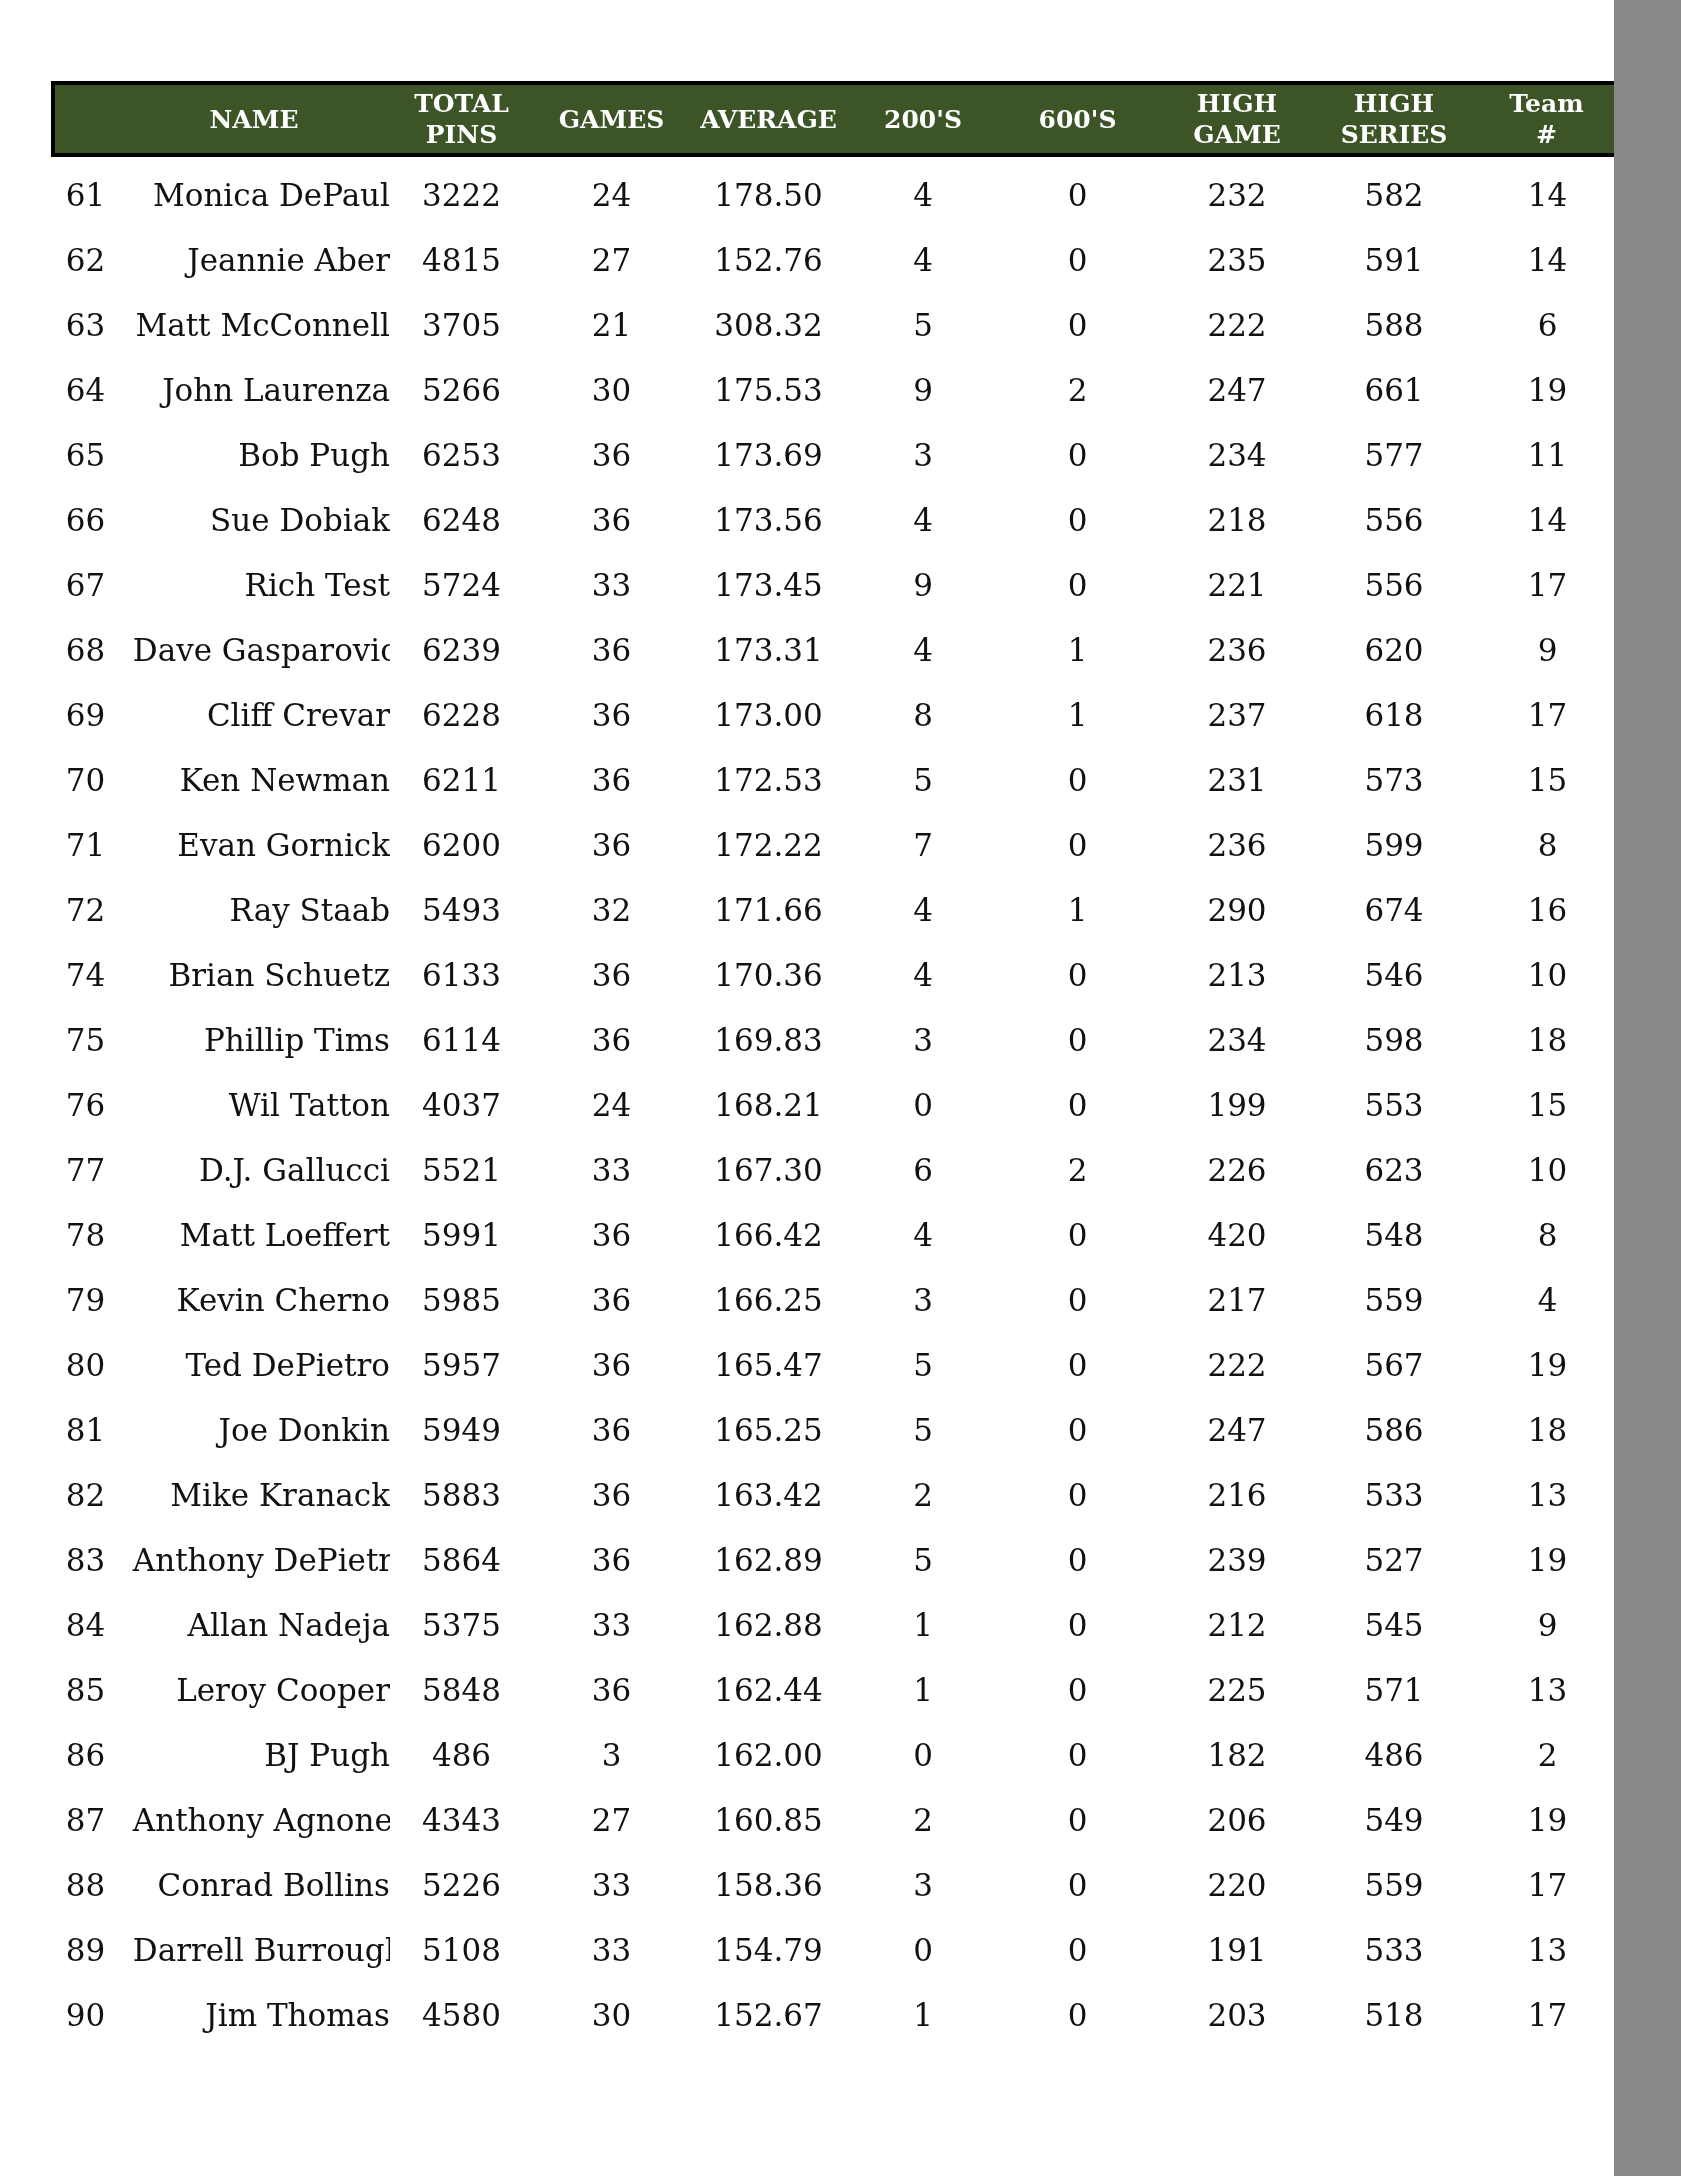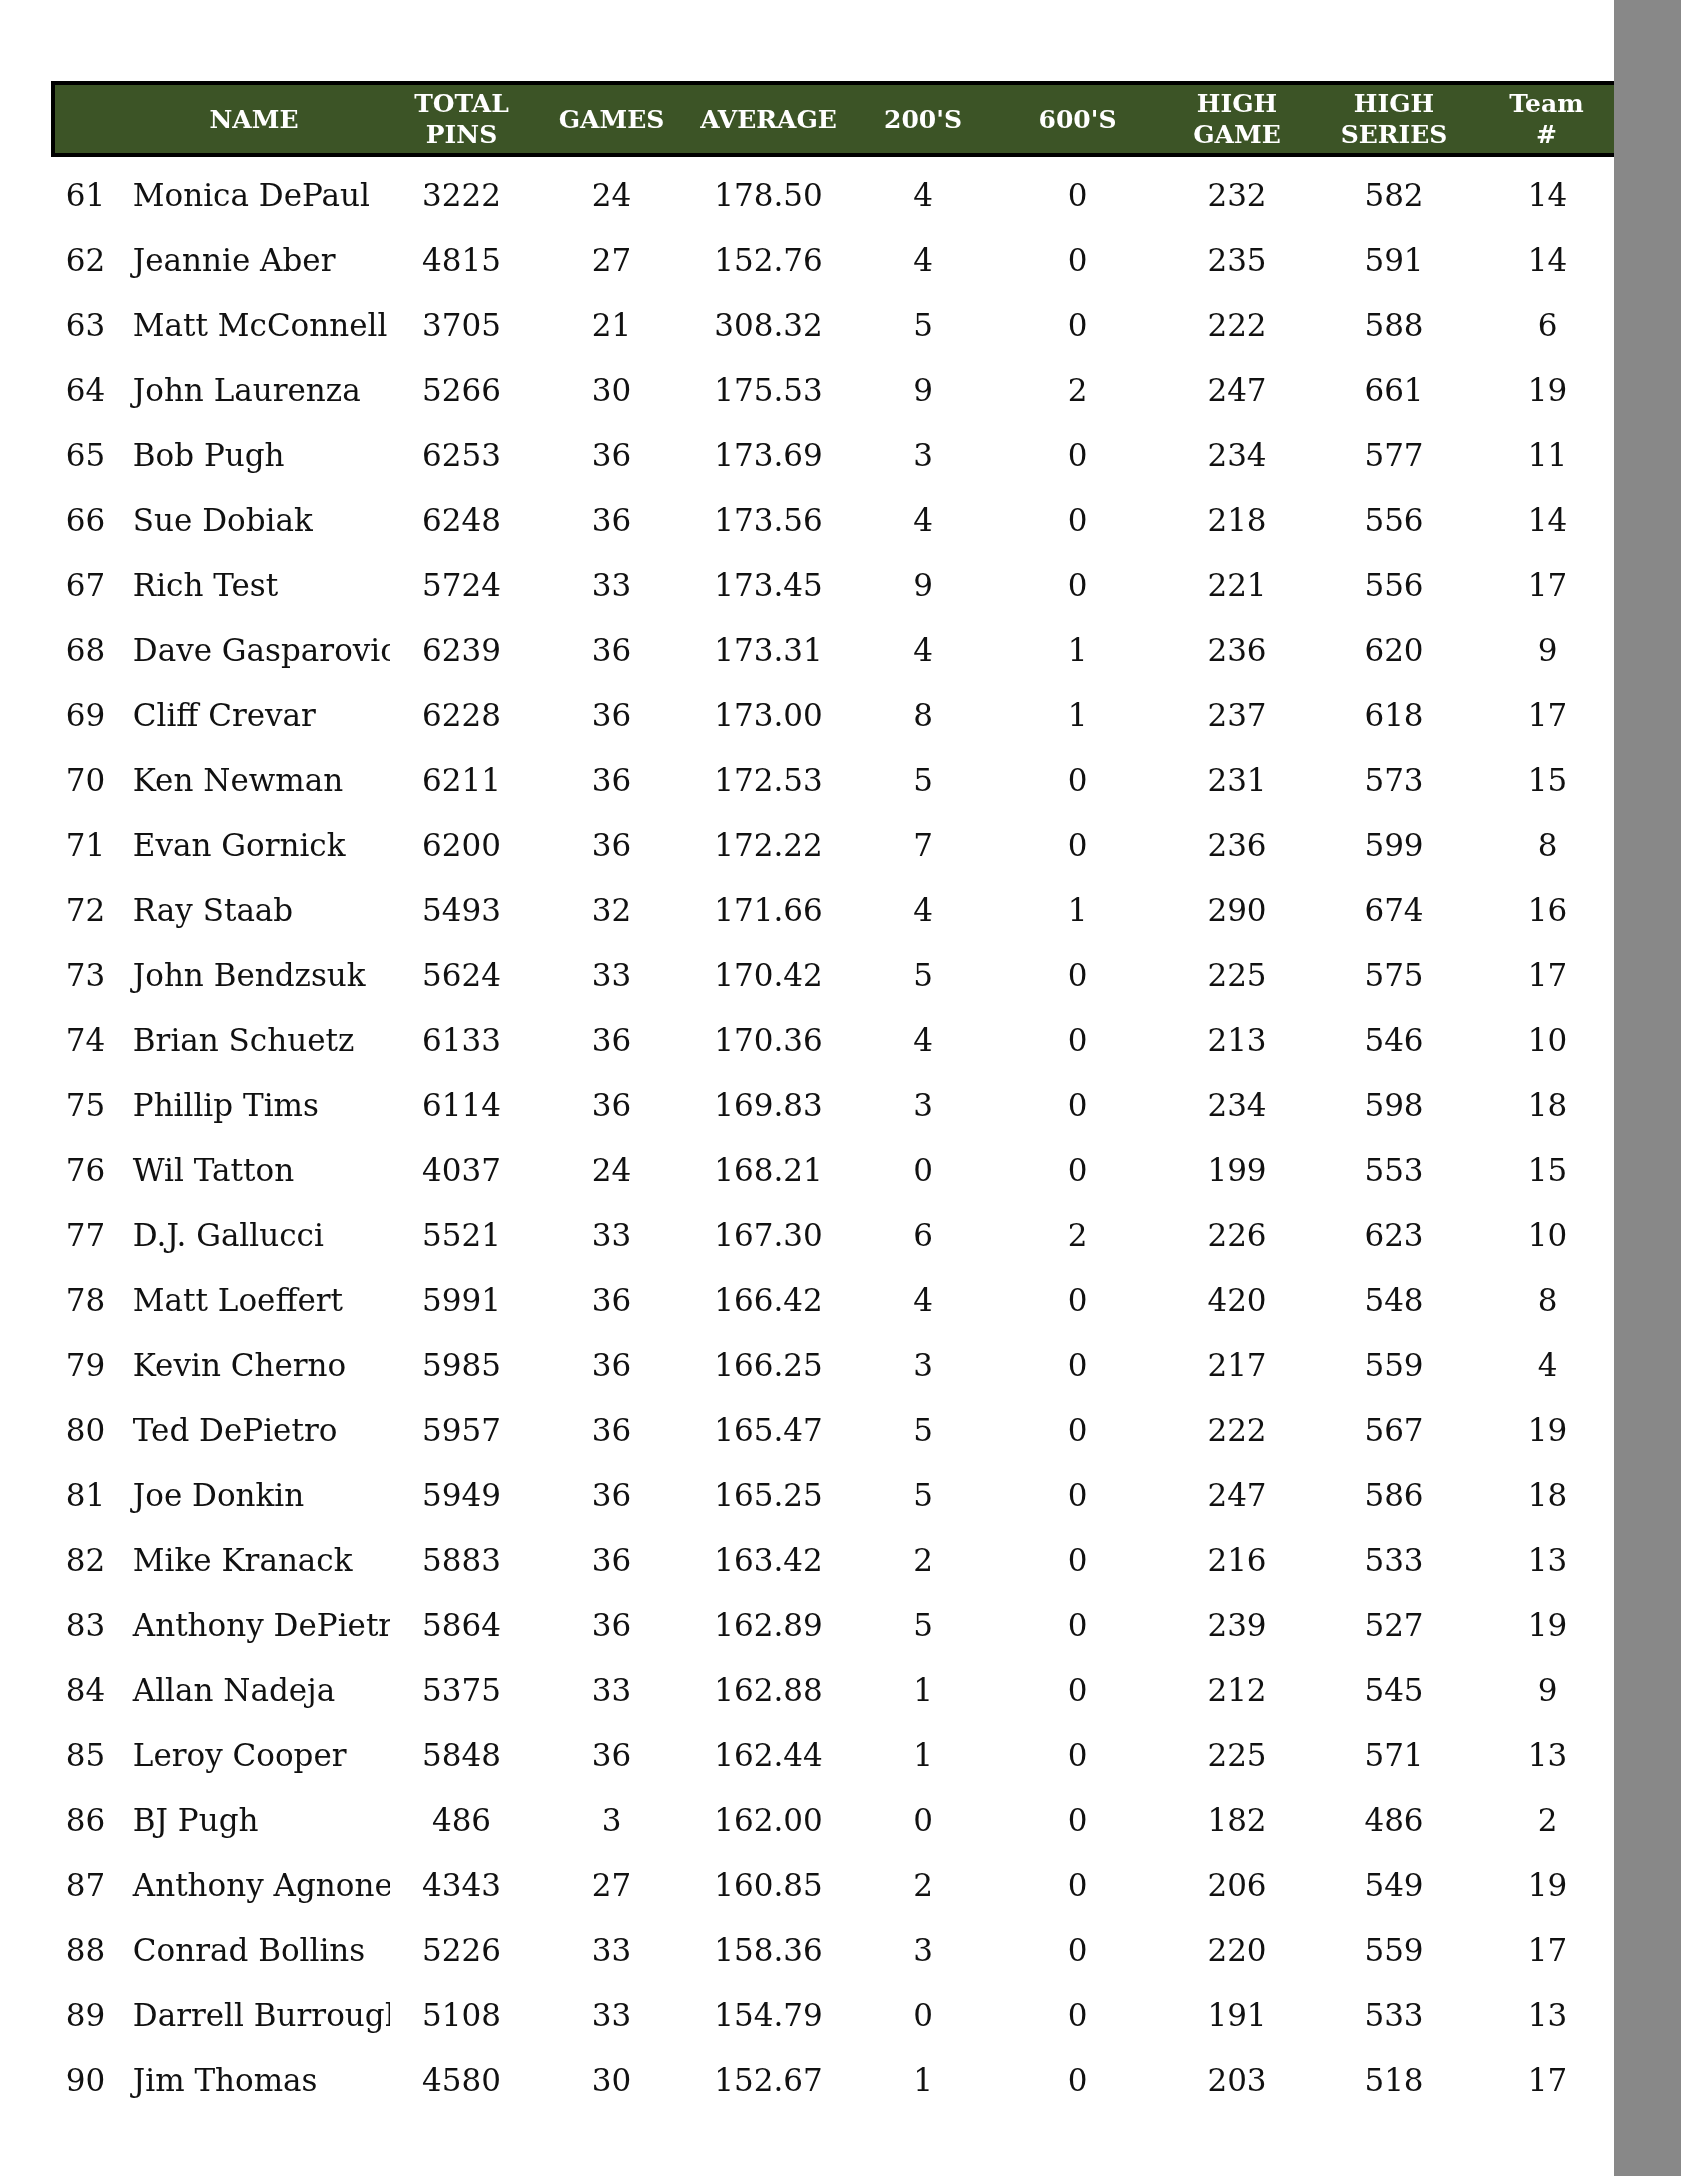--- a/index.html
+++ b/index.html
@@ -45,21 +45,21 @@
     height: 65px;
     padding: 0;
     font-size: 31px;
     color: var(--body-text);
     text-align: center;
     vertical-align: middle;
     white-space: nowrap;
     overflow: hidden;
   }
   tbody tr:first-child td { padding-top: 5.5px; }
-  td.col-name { text-align: left; padding-left: 14.8px; }
+  td.col-name { text-align: right; padding-left: 14.8px; }
   td.col-rank { text-align: center; }
 </style>
 </head>
 <body>
 
 <div class="page">
   <table class="standings">
     <colgroup>
       <col style="width:65px">
       <col style="width:272px">
@@ -229,32 +229,20 @@
       <td class="col-total-pins">5493</td>
       <td class="col-games">32</td>
       <td class="col-average">171.66</td>
       <td class="col-200s">4</td>
       <td class="col-600s">1</td>
       <td class="col-high-game">290</td>
       <td class="col-high-series">674</td>
       <td class="col-team">16</td>
     </tr>
         <tr>
-      <td class="col-rank">73</td>
-      <td class="col-name">John Bendzsuk</td>
-      <td class="col-total-pins">5624</td>
-      <td class="col-games">33</td>
-      <td class="col-average">170.42</td>
-      <td class="col-200s">5</td>
-      <td class="col-600s">0</td>
-      <td class="col-high-game">225</td>
-      <td class="col-high-series">575</td>
-      <td class="col-team">17</td>
-    </tr>
-        <tr>
       <td class="col-rank">74</td>
       <td class="col-name">Brian Schuetz</td>
       <td class="col-total-pins">6133</td>
       <td class="col-games">36</td>
       <td class="col-average">170.36</td>
       <td class="col-200s">4</td>
       <td class="col-600s">0</td>
       <td class="col-high-game">213</td>
       <td class="col-high-series">546</td>
       <td class="col-team">10</td>

